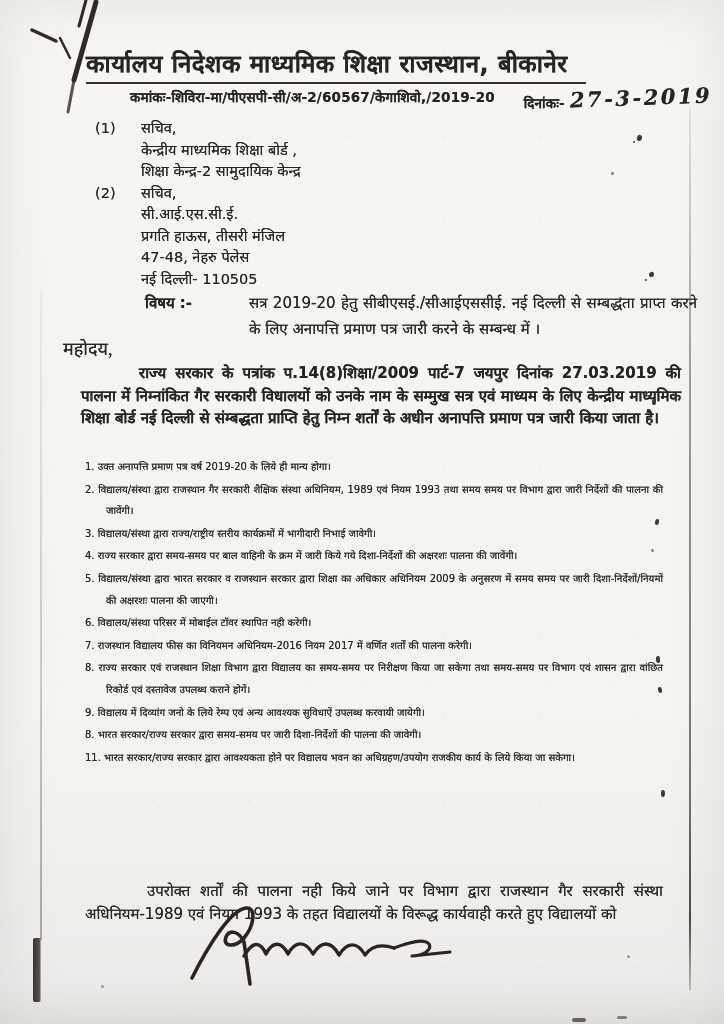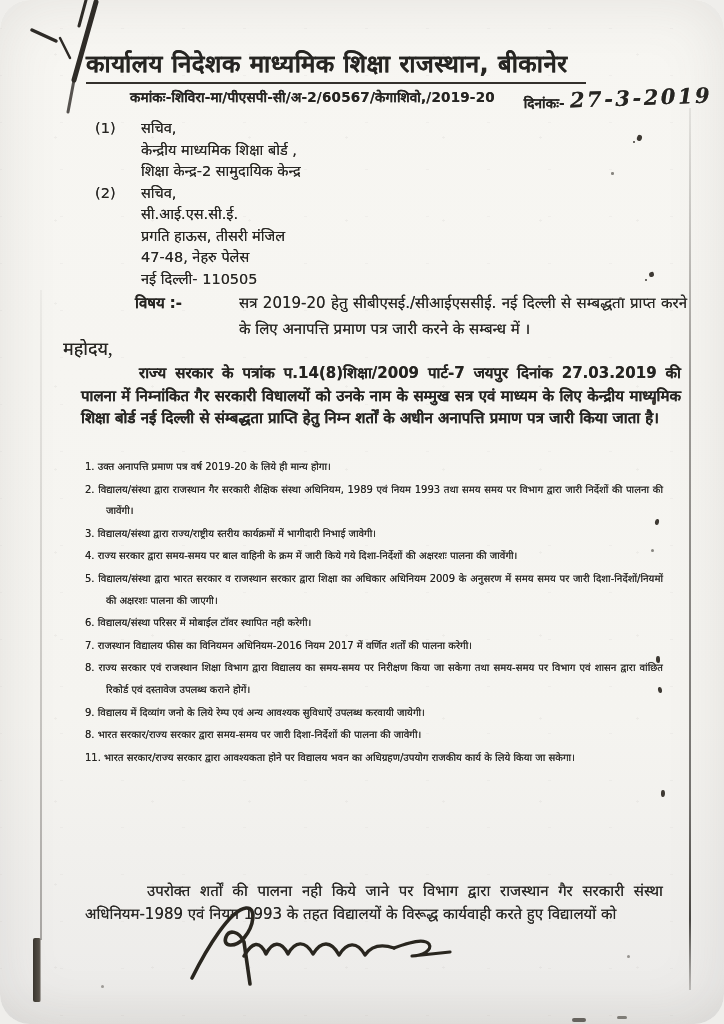--- a/index.html
+++ b/index.html
@@ -12,21 +12,21 @@
     position:relative;width:724px;height:1024px;
     background:
       radial-gradient(rgba(70,65,60,0.05) 1px, transparent 1.4px),
       radial-gradient(rgba(70,65,60,0.04) 1px, transparent 1.2px),
       linear-gradient(180deg,#f7f6f2 0%,#f5f4f0 70%,#edecea 96%,#e7e6e3 100%);
     background-size:97px 83px, 61px 47px, 100% 100%;
     background-position:7px 13px, 31px 5px, 0 0;
     color:#262522;
     box-shadow:inset 0 0 60px rgba(90,85,80,0.12);
   }
-  .ink{ text-shadow:0 0 0.6px rgba(35,32,30,0.75);border-radius:30px; }
+  .ink{ text-shadow:0 0 0.6px rgba(35,32,30,0.75); }
   
   .title{
     position:absolute;left:86px;top:46px;width:500px;
     font-size:24px;font-weight:bold;letter-spacing:0.5px;
     border-bottom:2.5px solid #33302c;padding-bottom:3px;
     white-space:nowrap;
   }
   .refline{
     position:absolute;left:82px;top:88px;width:582px;
     display:flex;justify-content:space-between;align-items:flex-start;
@@ -37,21 +37,21 @@
     display:inline-block;font-size:21px;font-weight:bold;font-style:italic;
     letter-spacing:2.5px;transform:rotate(-2deg) translateY(-3px);
     font-family:"DejaVu Serif","Liberation Serif",serif;
   }
   
   .addressees{position:absolute;left:95px;top:118px;font-size:14.5px;line-height:21.5px;}
   .addr{display:flex;}
   .addr .no{width:46px;flex:0 0 46px;}
   
   .subject{position:absolute;left:135px;top:290px;display:flex;font-size:15px;line-height:26px;}
-  .subject .lbl{width:80px;flex:0 0 80px;font-weight:bold;}
+  .subject .lbl{width:80px;flex:0 0 80px;font-weight:bold;margin-left:10px;}
   .subject .txt{width:448px;text-align:justify;margin-left:24px;}
   .salutation{position:absolute;left:63px;top:336px;font-size:18px;font-family:Liberation Serif, serif;}
   
   .para1{
     position:absolute;left:81px;top:362px;width:600px;
     font-size:15px;line-height:22.5px;text-align:justify;text-indent:58px;font-weight:bold;
   }
   .conditions{position:absolute;left:85px;top:456px;width:578px;font-size:10px;line-height:21.6px;}
   .cond{padding-left:21px;text-indent:-21px;text-align:justify;margin-bottom:1px;}
   .closing{

